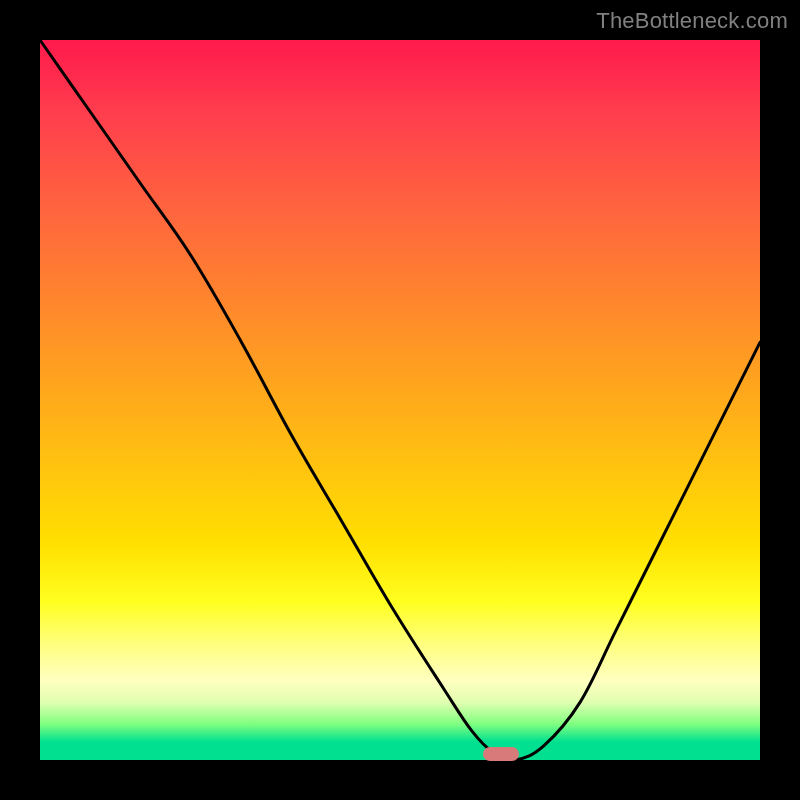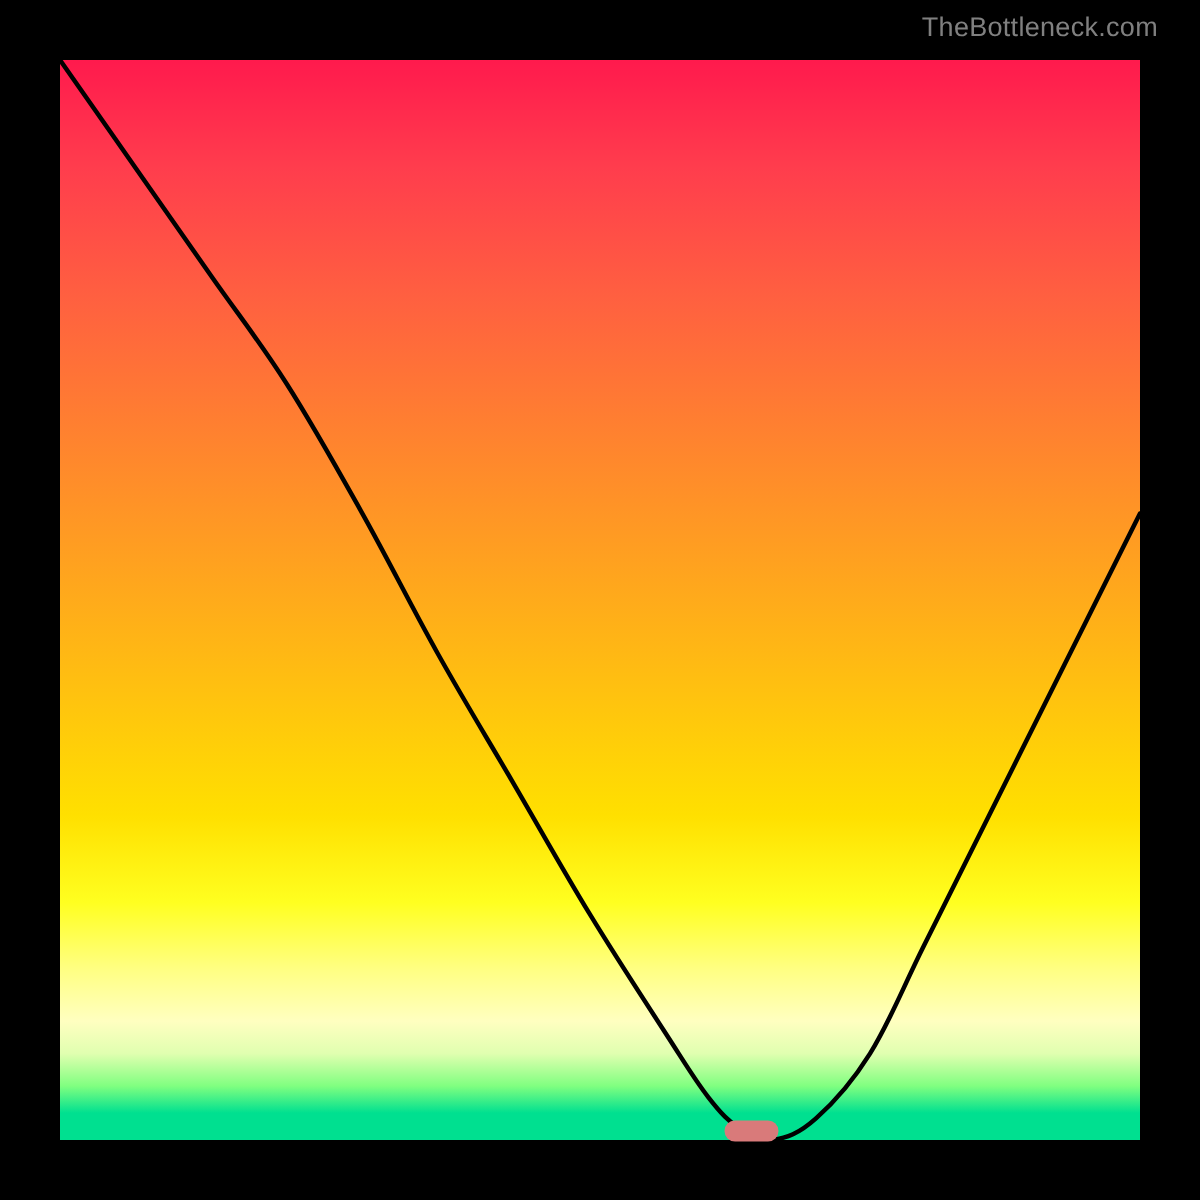--- a/index.html
+++ b/index.html
@@ -38,23 +38,23 @@
       #ffffc0 89%,
       #e0ffb0 92%,
       #80ff80 95%,
       #00e090 97.5%,
       #00e090 100%
     );
   }
   .watermark {
     position: absolute;
     top: 8px;
-    right: 28px;
+    right: 12px;
     color: #808080;
-    font-size: 18px;
+    font-size: 22px;
     font-weight: 400;
     letter-spacing: 0.2px;
   }
   svg.curve {
     position: absolute;
     left: 0;
     top: 0;
     width: 720px;
     height: 720px;
     overflow: visible;

